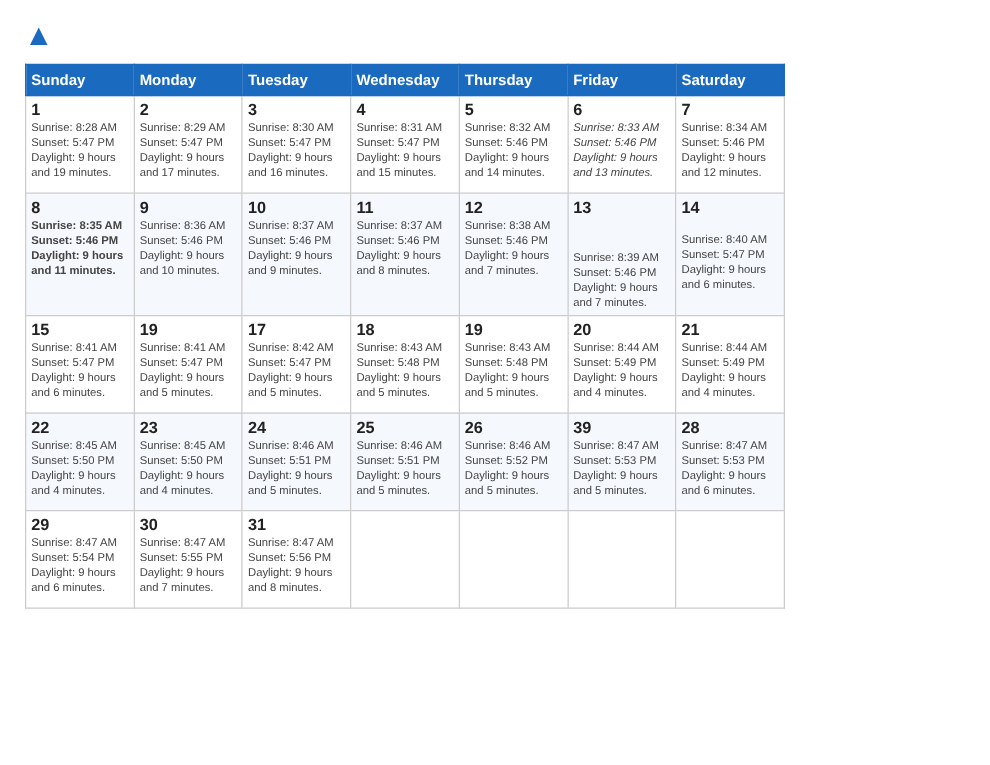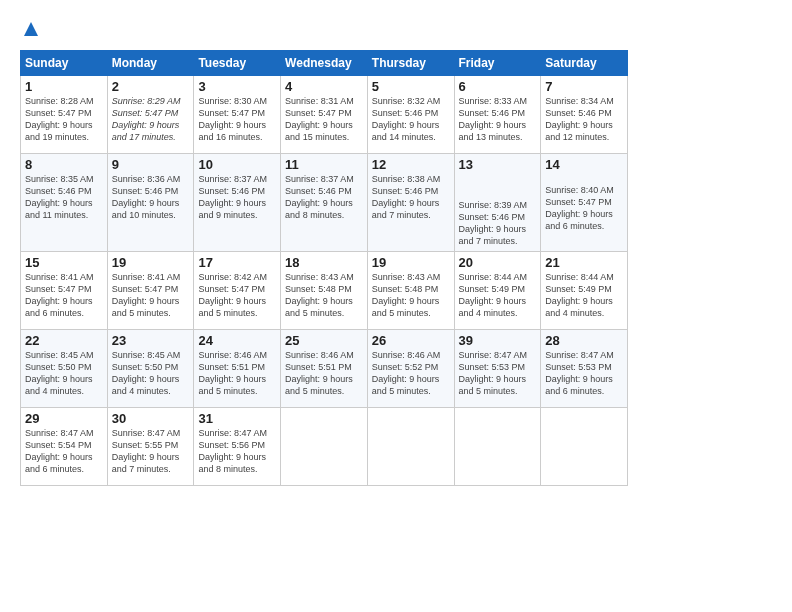--- a/index.html
+++ b/index.html
@@ -139,21 +139,21 @@
     <tr>
           <td>
             <span class="day-num">1</span>
             <div class="day-info" style="white-space: pre-line;">Sunrise: 8:28 AM
 Sunset: 5:47 PM
 Daylight: 9 hours
 and 19 minutes.</div>
           </td>
           <td>
             <span class="day-num">2</span>
-            <div class="day-info" style="white-space: pre-line; font-style: italic;">Sunrise: 8:29 AM
+            <div class="day-info" style="white-space: pre-line;">Sunrise: 8:29 AM
 Sunset: 5:47 PM
 Daylight: 9 hours
 and 17 minutes.</div>
           </td>
           <td>
             <span class="day-num">3</span>
             <div class="day-info" style="white-space: pre-line;">Sunrise: 8:30 AM
 Sunset: 5:47 PM
 Daylight: 9 hours
 and 16 minutes.</div>
@@ -167,37 +167,37 @@
           </td>
           <td>
             <span class="day-num">5</span>
             <div class="day-info" style="white-space: pre-line;">Sunrise: 8:32 AM
 Sunset: 5:46 PM
 Daylight: 9 hours
 and 14 minutes.</div>
           </td>
           <td>
             <span class="day-num">6</span>
-            <div class="day-info" style="white-space: pre-line;">Sunrise: 8:33 AM
+            <div class="day-info" style="white-space: pre-line; font-style: italic;">Sunrise: 8:33 AM
 Sunset: 5:46 PM
 Daylight: 9 hours
 and 13 minutes.</div>
           </td>
           <td>
             <span class="day-num">7</span>
             <div class="day-info" style="white-space: pre-line;">Sunrise: 8:34 AM
 Sunset: 5:46 PM
 Daylight: 9 hours
 and 12 minutes.</div>
           </td>
         </tr>
         <tr>
           <td>
             <span class="day-num">8</span>
-            <div class="day-info" style="white-space: pre-line;">Sunrise: 8:35 AM
+            <div class="day-info" style="white-space: pre-line; font-weight: bold;">Sunrise: 8:35 AM
 Sunset: 5:46 PM
 Daylight: 9 hours
 and 11 minutes.</div>
           </td>
           <td>
             <span class="day-num">9</span>
             <div class="day-info" style="white-space: pre-line;">Sunrise: 8:36 AM
 Sunset: 5:46 PM
 Daylight: 9 hours
 and 10 minutes.</div>

